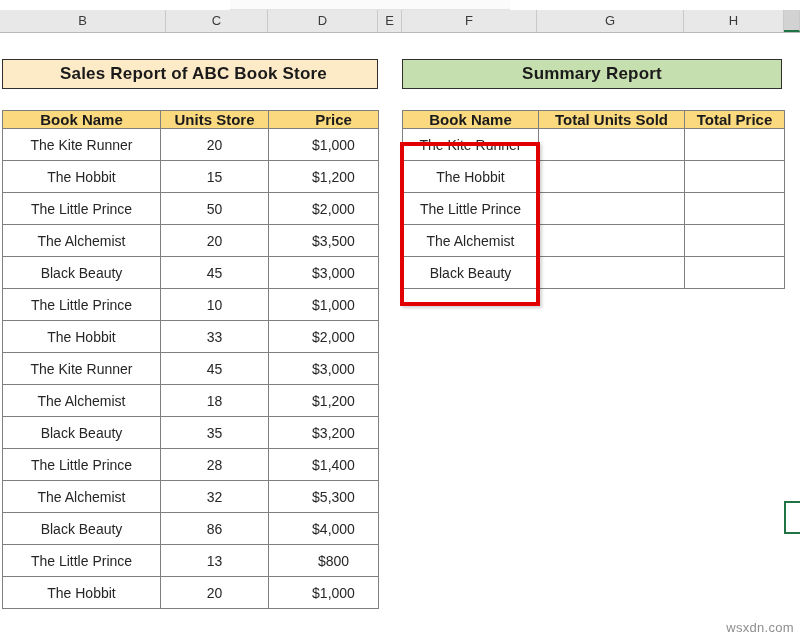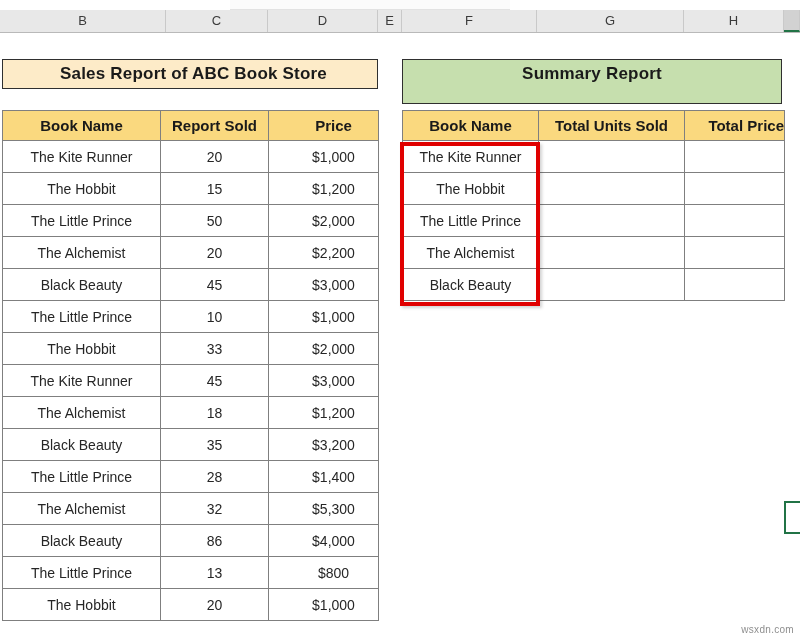--- a/index.html
+++ b/index.html
@@ -79,21 +79,21 @@
     line-height: 28px;
     background: #fdebc8;
     font-size: 17px;
     color: #1a1a1a;
     padding-left: 7px;
   }
   #summary-banner {
     left: 402px;
     top: 59px;
     width: 380px;
-    height: 45px;
+    height: 30px;
     line-height: 28px;
     background: #c6dfae;
     font-size: 17px;
     color: #1a1a1a;
   }
 
   table.grid {
     position: absolute;
     border-collapse: collapse;
     table-layout: fixed;
@@ -107,21 +107,21 @@
     vertical-align: middle;
     padding: 0;
     color: #262626;
     background: #ffffff;
   }
   table.grid th {
     background: #fad97f;
     font-weight: bold;
     font-size: 15px;
     color: #1a1a1a;
-    height: 30px;
+    height: 18px;
     margin-top: 16px;
   }
   table.grid td {
     height: 32px;
     margin-top: 8px;
   }
 
   
   #sales-table {
     left: 2px;
@@ -131,21 +131,21 @@
   #sales-table .c-units  { width: 108px; }
   #sales-table .c-price  { width: 110px; padding-left: 20px; }
 
   
   #summary-table {
     left: 402px;
     top: 110px;
   }
   #summary-table .c-book   { width: 136px; }
   #summary-table .c-units  { width: 146px; }
-  #summary-table .c-price  { width: 100px; text-align: right; }
+  #summary-table .c-price  { width: 100px; }
   #summary-table td.blank  { background: #ffffff; }
 
   
   #red-highlight {
     position: absolute;
     left: 400px;
     top: 142px;
     width: 140px;
     height: 164px;
     border: 4px solid #e00000;
@@ -164,21 +164,21 @@
     border: 2px solid #217346;
     box-sizing: border-box;
     background: transparent;
   }
 
   
   #watermark {
     position: absolute;
     right: 6px;
     bottom: 3px;
-    font-size: 10px;
+    font-size: 13px;
     color: #8e8e8e;
     font-family: "Liberation Sans", sans-serif;
     letter-spacing: .3px;
   }
 </style>
 </head>
 <body>
 
 <div id="pane-sliver-left"></div>
 <div id="pane-sliver-mid"></div>
@@ -195,21 +195,21 @@
   </div>
 
 <div class="banner" id="sales-banner">Sales Report of ABC Book Store</div>
 
 <div class="banner" id="summary-banner">Summary Report</div>
 
 <table class="grid" id="sales-table">
   <thead>
     <tr>
       <th class="c-book">Book Name</th>
-      <th class="c-units">Report Sold</th>
+      <th class="c-units">Units Store</th>
       <th class="c-price">Price</th>
     </tr>
   </thead>
   <tbody id="sales-body">
       <tr>
         <td class="c-book">The Kite Runner</td>
         <td class="c-units">20</td>
         <td class="c-price">$1,000</td>
       </tr>
       <tr>
@@ -218,21 +218,21 @@
         <td class="c-price">$1,200</td>
       </tr>
       <tr>
         <td class="c-book">The Little Prince</td>
         <td class="c-units">50</td>
         <td class="c-price">$2,000</td>
       </tr>
       <tr>
         <td class="c-book">The Alchemist</td>
         <td class="c-units">20</td>
-        <td class="c-price">$2,200</td>
+        <td class="c-price">$3,500</td>
       </tr>
       <tr>
         <td class="c-book">Black Beauty</td>
         <td class="c-units">45</td>
         <td class="c-price">$3,000</td>
       </tr>
       <tr>
         <td class="c-book">The Little Prince</td>
         <td class="c-units">10</td>
         <td class="c-price">$1,000</td>

